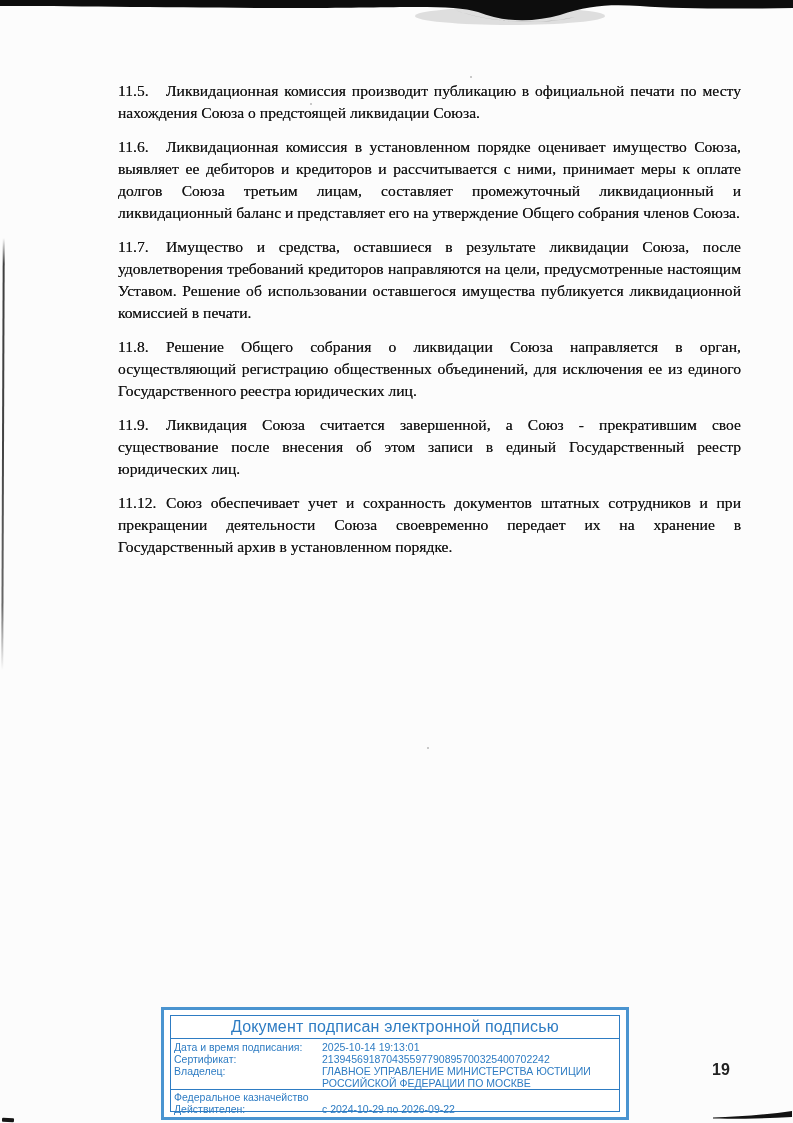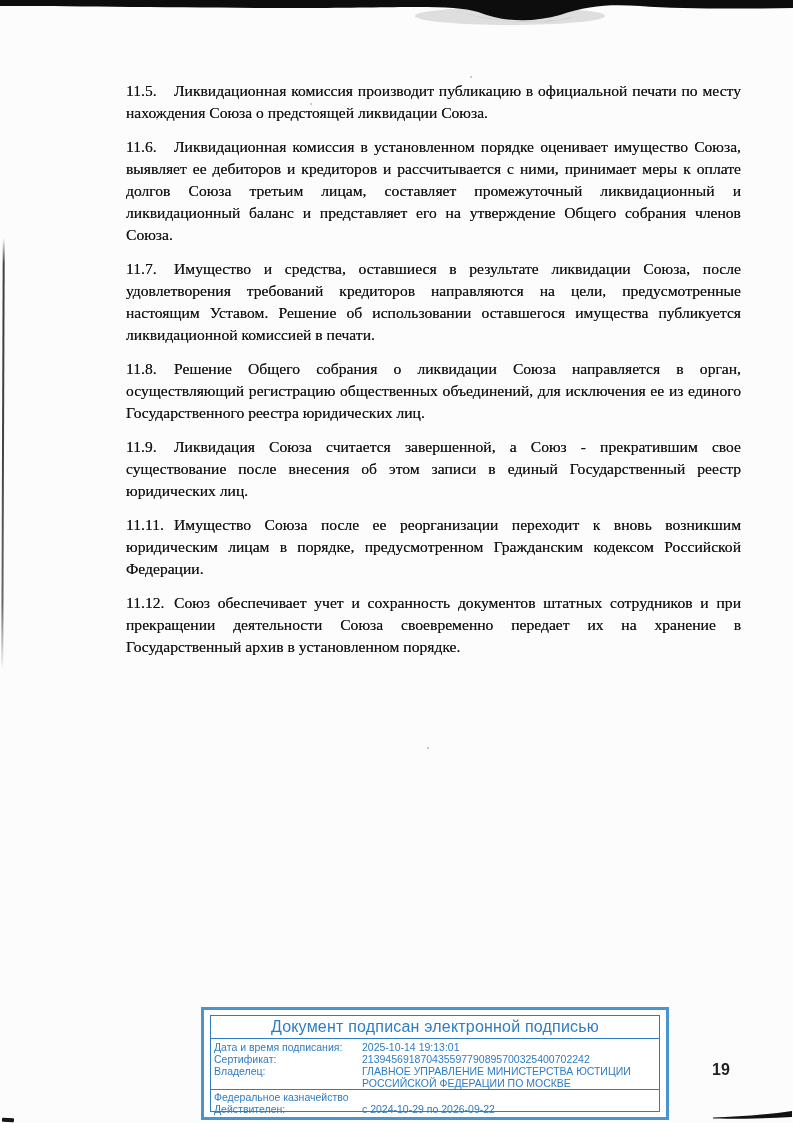--- a/index.html
+++ b/index.html
@@ -23,29 +23,28 @@
   }
   .br-mark{position:absolute;left:713px;top:1109px;width:80px;height:14px;}
   .speck{position:absolute;background:#b9b9b9;border-radius:50%;}
   
   .doc-body{
     position:absolute;left:118px;top:80px;width:623px;
     font-size:15.6px;line-height:22px;color:#131313;
     text-align:justify;
     text-shadow:0 0 .5px rgba(10,10,10,.75);
   }
-  .doc-body p{margin:0 0 12px 8px;padding:0;}
+  .doc-body p{margin:0 0 12px 0;padding:0;}
   .par-num{display:inline-block;width:48px;}
   
   .stamp{
     position:absolute;left:161px;top:1007px;width:468px;height:113px;
     box-sizing:border-box;border:3px solid #4a94d0;background:#fff;
     padding:5px 6px;color:#2e7cc3;
     font-family:"Liberation Sans", sans-serif;
-    margin-left:40px;
   }
   .stamp-inner{
     box-sizing:border-box;width:100%;height:100%;
     border:1.5px solid #2e7cc3;display:flex;flex-direction:column;
   }
   .stamp-title{
     flex:0 0 auto;height:22px;border-bottom:1.5px solid #2e7cc3;
     display:flex;align-items:center;justify-content:center;
     font-size:16px;letter-spacing:.2px;
   }
@@ -77,21 +76,20 @@
 <div class="speck" style="left:470px;top:76px;width:2px;height:2px;"></div>
 <div class="speck" style="left:427px;top:747px;width:2px;height:2px;"></div>
 <div class="speck" style="left:156px;top:118px;width:2px;height:2px;"></div>
 
 <div class="doc-body">
   <p><span class="par-num">11.5.</span><span>Ликвидационная комиссия производит публикацию в официальной печати по месту нахождения Союза о предстоящей ликвидации Союза.</span></p>
   <p><span class="par-num">11.6.</span><span>Ликвидационная комиссия в установленном порядке оценивает имущество Союза, выявляет ее дебиторов и кредиторов и рассчитывается с ними, принимает меры к оплате долгов Союза третьим лицам, составляет промежуточный ликвидационный и ликвидационный баланс и представляет его на утверждение Общего собрания членов Союза.</span></p>
   <p><span class="par-num">11.7.</span><span>Имущество и средства, оставшиеся в результате ликвидации Союза, после удовлетворения требований кредиторов направляются на цели, предусмотренные настоящим Уставом. Решение об использовании оставшегося имущества публикуется ликвидационной комиссией в печати.</span></p>
   <p><span class="par-num">11.8.</span><span>Решение Общего собрания о ликвидации Союза направляется в орган, осуществляющий регистрацию общественных объединений, для исключения ее из единого Государственного реестра юридических лиц.</span></p>
   <p><span class="par-num">11.9.</span><span>Ликвидация Союза считается завершенной, а Союз - прекратившим свое существование после внесения об этом записи в единый Государственный реестр юридических лиц.</span></p>
-  <p><span class="par-num">11.11.</span><span>Имущество Союза после ее реорганизации переходит к вновь возникшим юридическим лицам в порядке, предусмотренном Гражданским кодексом Российской Федерации.</span></p>
   <p><span class="par-num">11.12.</span><span>Союз обеспечивает учет и сохранность документов штатных сотрудников и при прекращении деятельности Союза своевременно передает их на хранение в Государственный архив в установленном порядке.</span></p>
 </div>
 
 <div class="stamp">
   <div class="stamp-inner">
     <div class="stamp-title">Документ подписан электронной подписью</div>
     <div class="stamp-rows topsec">
       <div class="srow">
         <span class="slabel">Дата и время подписания:</span>
         <span class="svalue">2025-10-14 19:13:01</span>

